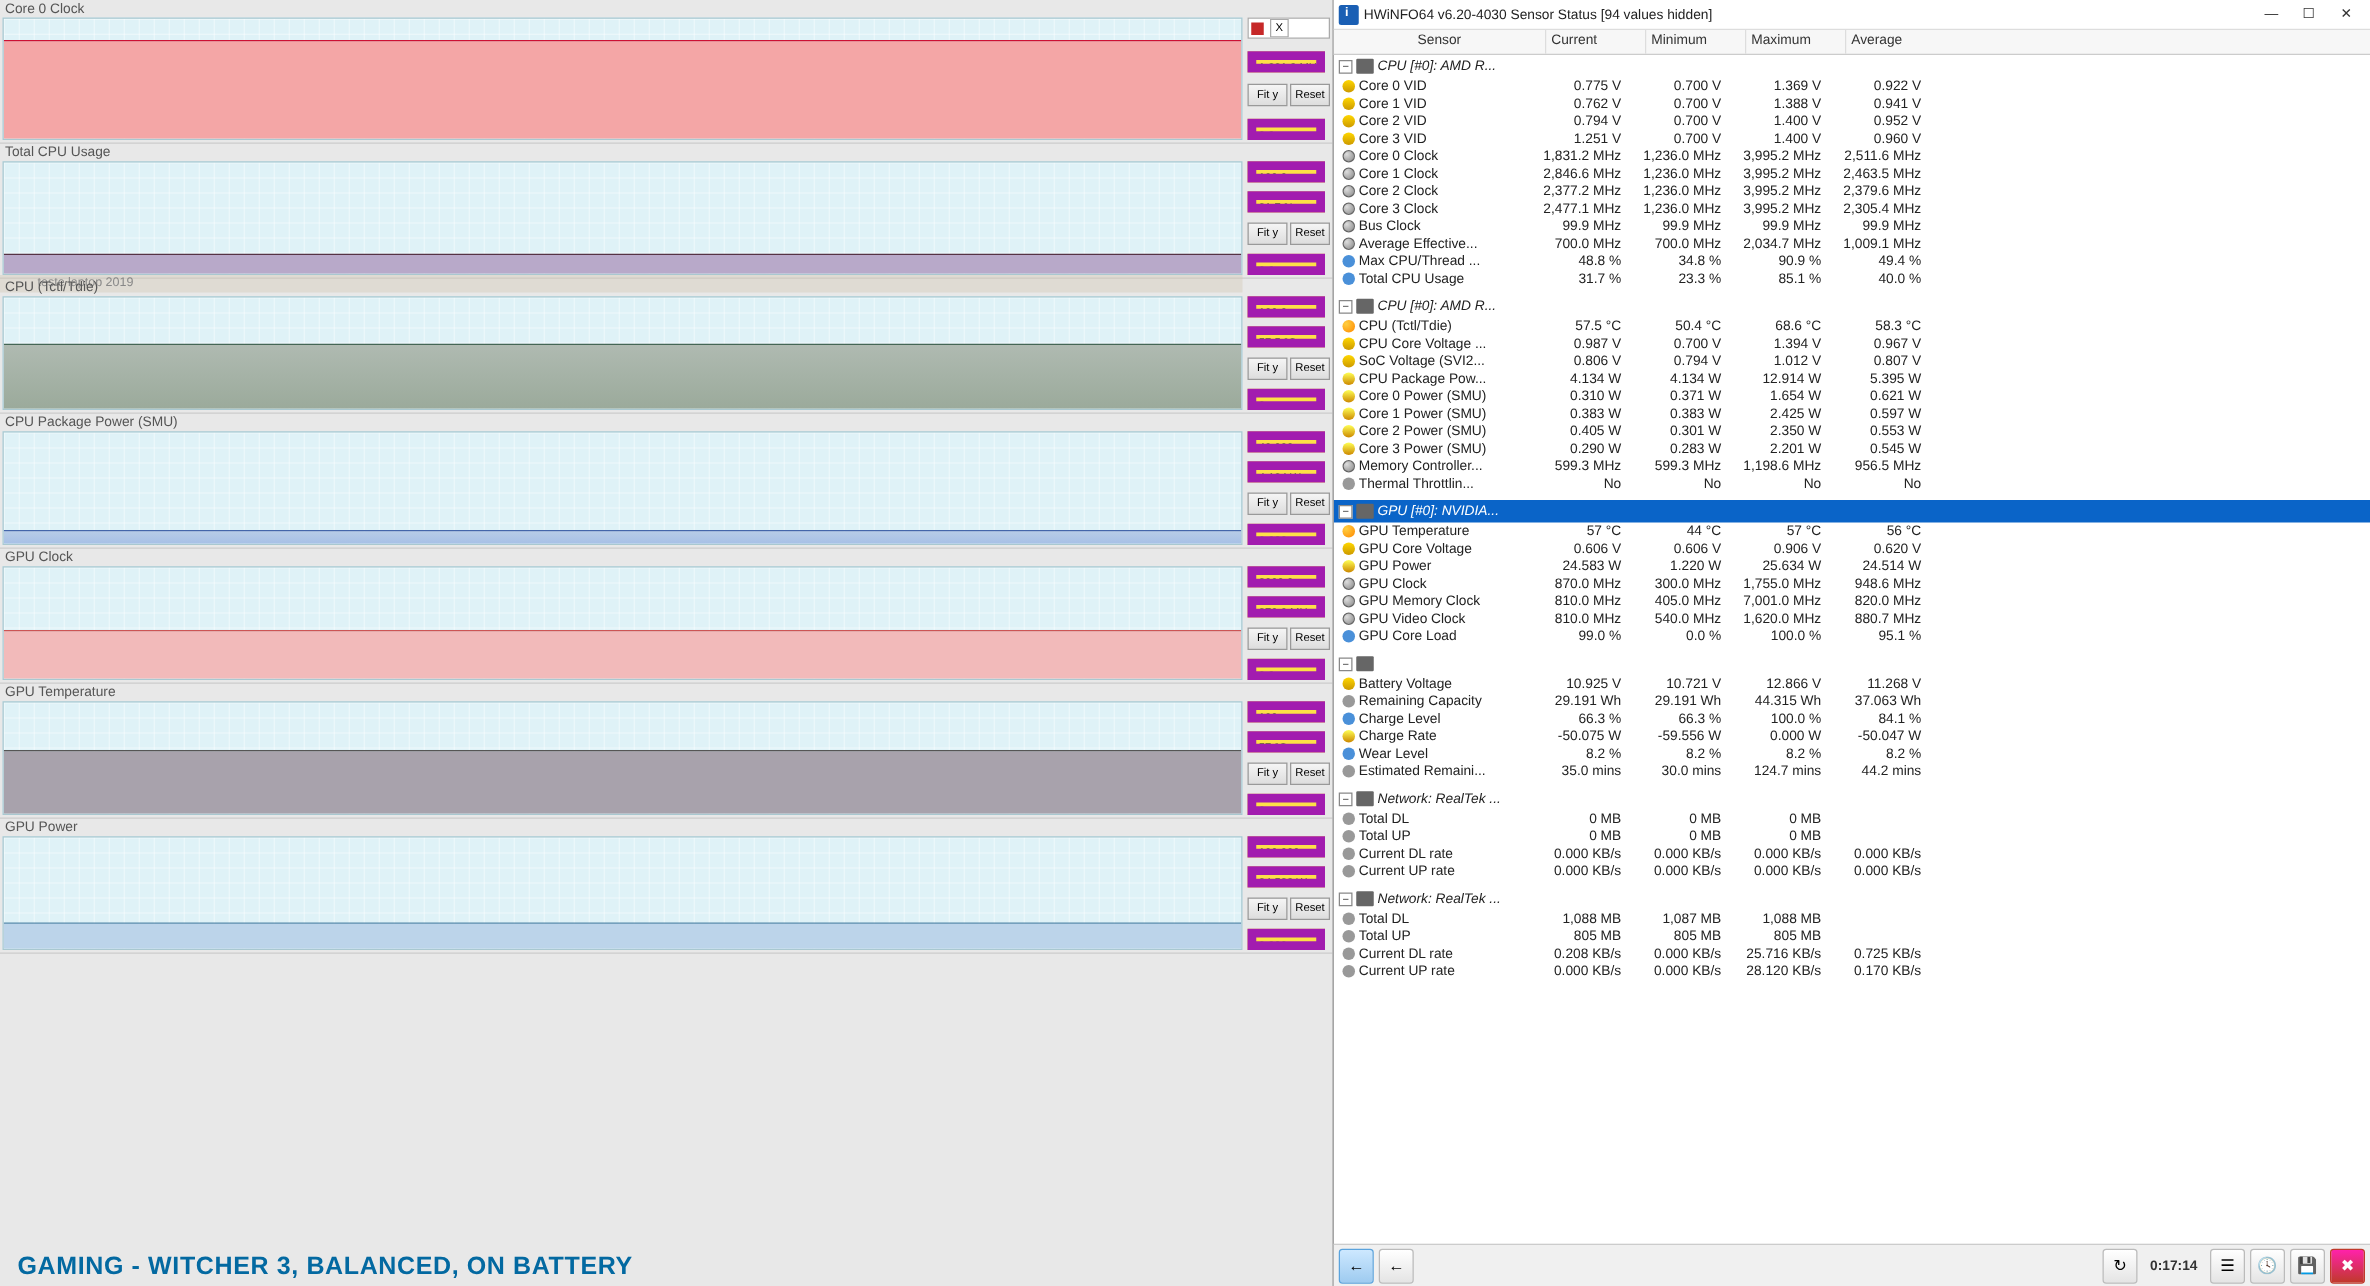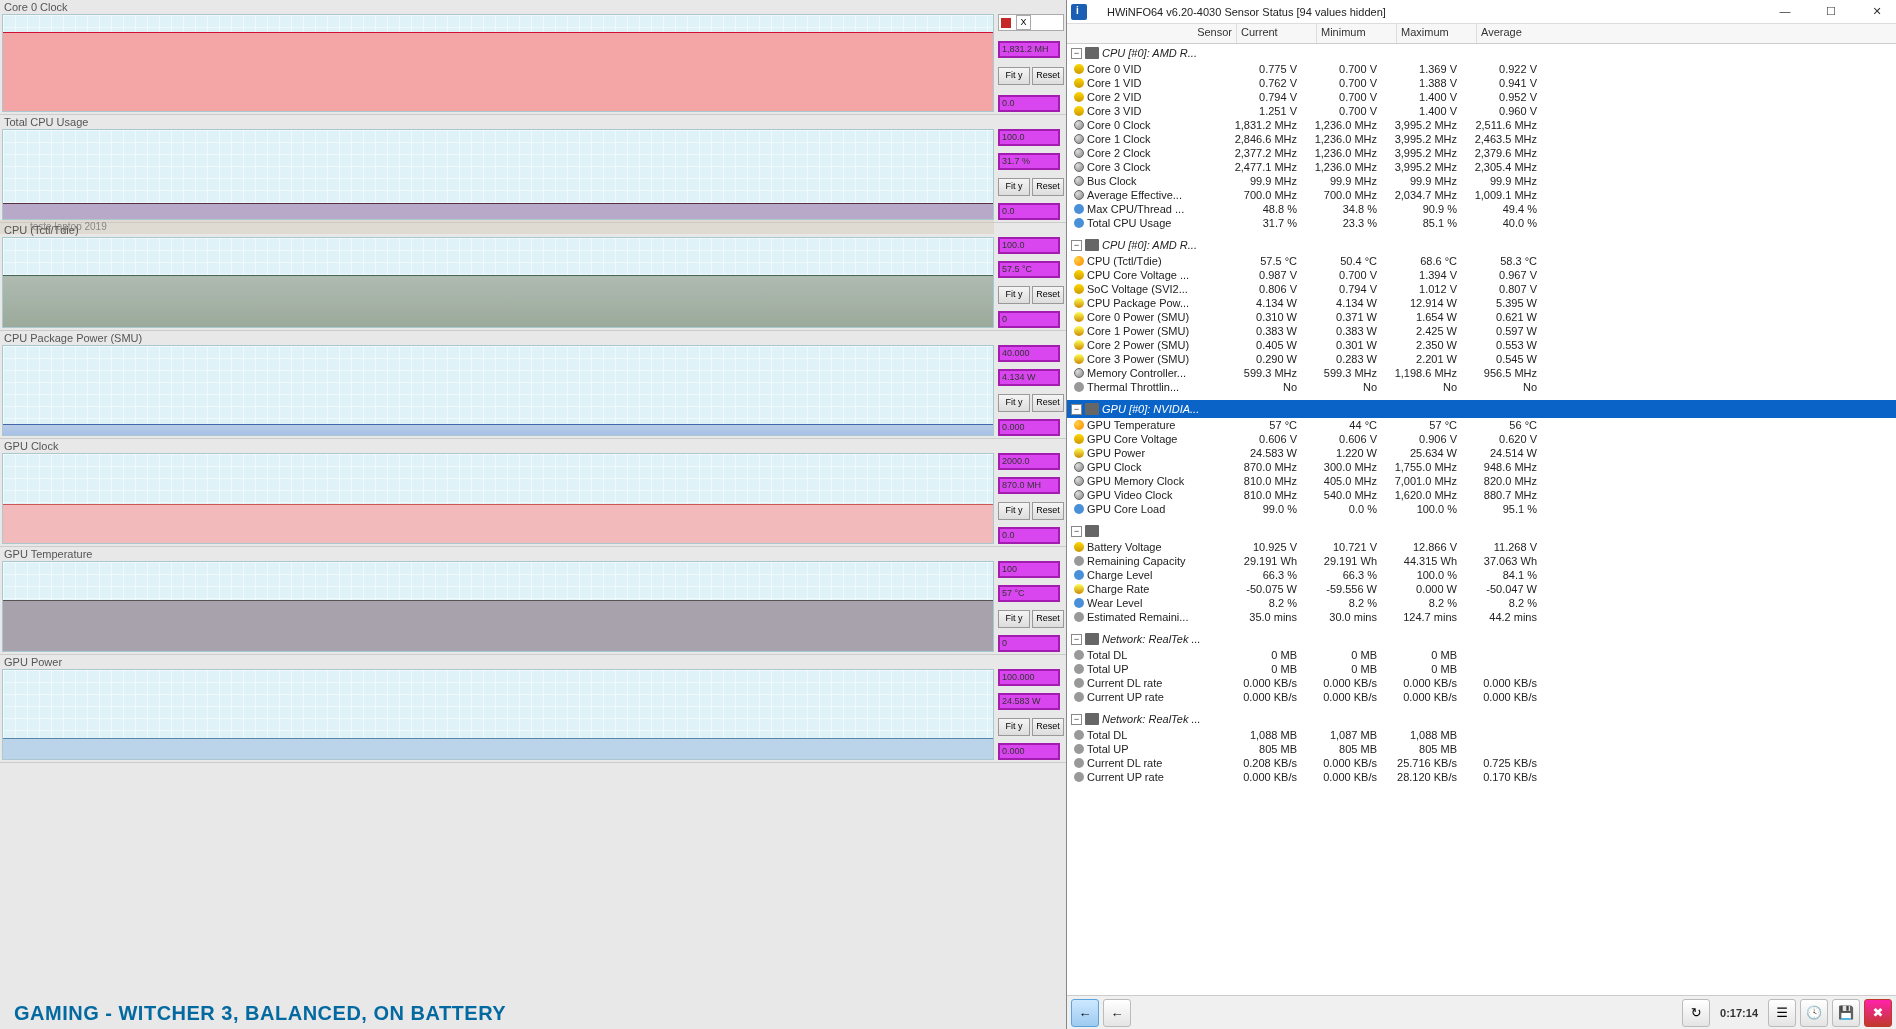--- a/index.html
+++ b/index.html
@@ -17,41 +17,41 @@
 .chart-fill { position: absolute; left: 0; right: 0; bottom: 0; }
 .fill-red { background: linear-gradient(to top, #f4a6a6 0%, #f4a6a6 100%); border-top: 1px solid #c13; }
 .fill-purple { background: linear-gradient(to top, #b8a9c9 0%, #b8a9c9 100%); border-top: 1px solid #534; }
 .fill-greenish { background: linear-gradient(to top, #9baa9b 0%, #afbab1 100%); border-top: 1px solid #465; }
 .fill-blue { background: linear-gradient(to top, #a7c0e6 0%, #b7cce7 100%); border-top: 1px solid #46a; }
 .fill-pink { background: linear-gradient(to top, #f2baba 0%, #f2baba 100%); border-top: 1px solid #c55; }
 .fill-grey { background: linear-gradient(to top, #a8a2ac 0%, #a8a2ac 100%); border-top: 1px solid #555; }
 .fill-lightblue { background: linear-gradient(to top, #bcd4ea 0%, #bcd4ea 100%); border-top: 1px solid #58a; }
 
 .chart-controls { position: absolute; right: 2px; top: 14px; width: 66px; bottom: 2px; display: flex; flex-direction: column; justify-content: space-between; }
-.ctrl-box { width: 62px; height: 17px; font-size: 9px; border: 2px solid #a21caf; background: #d946ef; padding: 1px 2px; color: #333; overflow: hidden; white-space: nowrap; }
+.ctrl-box { width: 62px; height: 17px; font-size: 9px; border: 7px solid #a21caf; background: #fde047; padding: 1px 2px; color: #333; overflow: hidden; white-space: nowrap; }
 .ctrl-btns { display: flex; gap: 2px; }
 .ctrl-btn { flex:1; height: 18px; font-size: 9px; border: 1px solid #999; background: linear-gradient(#f5f5f5,#ddd); text-align:center; line-height:14px; cursor:pointer; }
 .legend-sq { display:inline-block; width:10px; height:10px; margin-right:3px; vertical-align:middle; }
 .ctrl-top-legend { font-size:9px; display:flex; align-items:center; background:#fff; border:1px solid #aaa; padding:0 2px; height:17px; }
 .ctrl-X { width:15px; height:15px; border:1px solid #aaa; background:#fff; font-size:9px; text-align:center; line-height:13px; margin-left:2px;}
 
 .bg-strip { position:absolute; left:0; right:72px; height:14px; background: rgba(210,200,180,0.4); font-size:10px; color:#888; padding-left:30px; line-height:14px; }
 
 .caption { position:absolute; left:14px; bottom:4px; font-family: "Arial Black", sans-serif; font-weight:900; font-size:20px; letter-spacing:0.5px; color:#0369a1; }
 
 .right-panel { position:absolute; left:1066px; top:0; right:0; height:1029px; background:#fff; border-left:1px solid #888; }
-.titlebar { height:24px; background:#fff; border-bottom:1px solid #ddd; display:flex; align-items:center; padding:0 4px; font-size:11px; color:#222;gap:16px; }
+.titlebar { height:24px; background:#fff; border-bottom:1px solid #ddd; display:flex; align-items:center; padding:0 4px; font-size:11px; color:#222; }
 .titlebar-icon { width:16px; height:16px; margin-right:4px; background:#1a5fb4; display:inline-block; border-radius:2px; position:relative;}
 .titlebar-icon::after{content:"i"; color:#fff; font-size:10px; position:absolute; left:5px; top:1px; font-weight:bold;}
 .titlebar-title { flex:1; white-space:nowrap; overflow:hidden; }
 .win-btn { width:30px; height:20px; text-align:center; line-height:18px; font-size:11px; color:#333; cursor:pointer; }
 
 .sensor-header { height:20px; border-bottom:1px solid #ccc; display:flex; font-size:11px; color:#333; background:#f7f7f7; }
 .sensor-header > div { border-right:1px solid #ddd; padding:2px 4px; }
-.col-sensor { width:170px; text-align:right; }
+.col-sensor { width:170px; text-align:center; }
 .col-val { width:80px; text-align:left; }
 .col-val.last { border-right:none; flex:1; }
 
 .sensor-tree { position:absolute; top:44px; left:0; right:0; bottom:34px; overflow-y:auto; font-size:11px; }
 .group-row { display:flex; align-items:center; height:18px; padding-left:4px; color:#222; font-style:italic; }
 .group-row.selected { background:#0a64c8; color:#fff; }
 .group-ex { width:11px; height:11px; border:1px solid #888; margin-right:3px; font-size:9px; line-height:9px; text-align:center; background:#fff; color:#333;}
 .group-chip { width:14px; height:12px; background:#666; margin-right:3px; border-radius:1px;}
 .group-name { flex:1; white-space:nowrap; overflow:hidden; text-overflow:ellipsis; }
 

